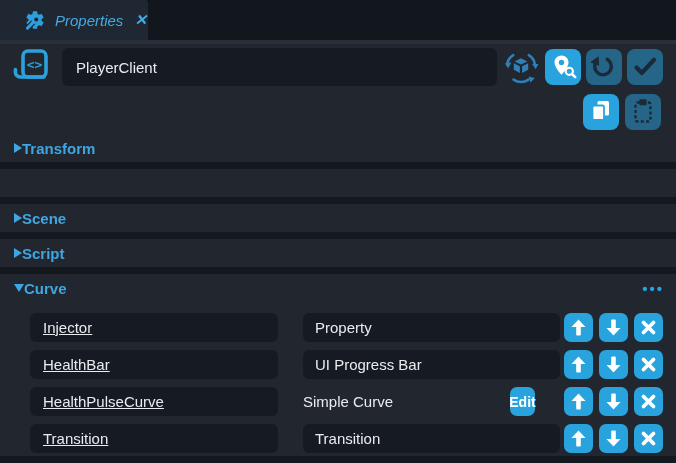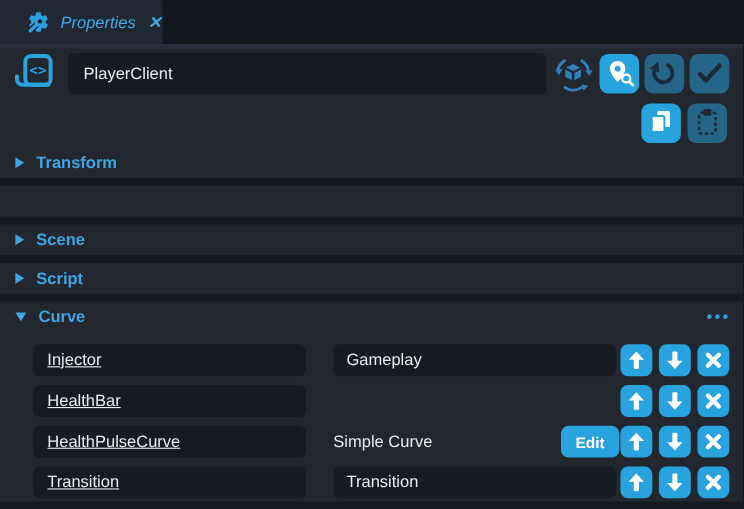--- a/index.html
+++ b/index.html
@@ -48,21 +48,21 @@
   .search-input::placeholder{color:#7d8793;opacity:1;}
   .sqbtn2{
     position:absolute;top:94px;width:36px;height:36px;border-radius:8px;
     display:flex;align-items:center;justify-content:center;cursor:pointer;
   }
   .b-copy{left:583px;}
   .b-paste{left:625px;}
   
   .sec{
     position:absolute;left:0;width:676px;height:28px;display:flex;align-items:center;
-    padding:0 14px;box-sizing:border-box;gap:11px;cursor:pointer;
+    padding:0 14px;box-sizing:border-box;cursor:pointer;
   }
   .sec-label{color:#3ea6e2;font-size:15px;font-weight:bold;}
   .tri-right{width:0;height:0;border-left:8px solid #3ea6e2;border-top:5px solid transparent;border-bottom:5px solid transparent;}
   .tri-down{width:0;height:0;border-top:8px solid #3ea6e2;border-left:5px solid transparent;border-right:5px solid transparent;}
   .divider{position:absolute;left:0;width:676px;height:7px;background:#14181f;}
   .more-dots{
     position:absolute;right:12px;top:0;height:28px;display:flex;align-items:center;
     color:#2aa2de;font-size:15px;font-weight:bold;letter-spacing:2px;cursor:pointer;
   }
   
@@ -79,21 +79,21 @@
   }
   .crow-value.plain{background:transparent;padding:0;cursor:default;}
   .rbtn{
     position:absolute;top:0;width:29px;height:29px;border-radius:7px;background:#29a3dd;
     display:flex;align-items:center;justify-content:center;cursor:pointer;
   }
   .r-up{left:564px;}
   .r-down{left:599px;}
   .r-del{left:634px;}
   .edit-btn{
-    position:absolute;left:510px;top:0;width:53px;height:29px;border-radius:7px;background:#29a3dd;
+    position:absolute;left:510px;top:0;width:25px;height:29px;border-radius:7px;background:#29a3dd;
     color:#fff;font-size:14px;font-weight:bold;display:flex;align-items:center;justify-content:center;
     cursor:pointer;
   }
 </style>
 </head>
 <body>
 
 <div class="app">
 
   <div class="tabbar">
@@ -196,21 +196,21 @@
   <div class="divider" style="top:267px"></div>
 
   <div class="sec" style="top:274px">
     <span class="tri-down"></span>
     <span class="sec-label">Curve</span>
     <span class="more-dots">•••</span>
   </div>
 
   <div class="crow" style="top:313px">
     <input class="crow-name" value="Injector" style="">
-    <div class="crow-value">Gameplay</div>
+    <div class="crow-value">Property</div>
     <div class="rbtn r-up">
         <svg width="29" height="29" viewBox="0 0 29 29">
           <polygon points="7.5,14 14.5,6.5 21.5,14" fill="#fff"></polygon>
           <rect x="12.2" y="12.5" width="4.6" height="10" rx="1" fill="#fff"></rect>
         </svg>
       </div>
     <div class="rbtn r-down">
         <svg width="29" height="29" viewBox="0 0 29 29">
           <polygon points="7.5,15 14.5,22.5 21.5,15" fill="#fff"></polygon>
           <rect x="12.2" y="6.5" width="4.6" height="10" rx="1" fill="#fff"></rect>
@@ -218,20 +218,21 @@
       </div>
     <div class="rbtn r-del">
         <svg width="29" height="29" viewBox="0 0 29 29">
           <path d="M9.5 9.5 L19.5 19.5 M19.5 9.5 L9.5 19.5" stroke="#fff" stroke-width="3.8" stroke-linecap="round"></path>
         </svg>
       </div>
   </div>
 
   <div class="crow" style="top:350px">
     <input class="crow-name" value="HealthBar" style="">
+    <div class="crow-value">UI Progress Bar</div>
     <div class="rbtn r-up">
         <svg width="29" height="29" viewBox="0 0 29 29">
           <polygon points="7.5,14 14.5,6.5 21.5,14" fill="#fff"></polygon>
           <rect x="12.2" y="12.5" width="4.6" height="10" rx="1" fill="#fff"></rect>
         </svg>
       </div>
     <div class="rbtn r-down">
         <svg width="29" height="29" viewBox="0 0 29 29">
           <polygon points="7.5,15 14.5,22.5 21.5,15" fill="#fff"></polygon>
           <rect x="12.2" y="6.5" width="4.6" height="10" rx="1" fill="#fff"></rect>

